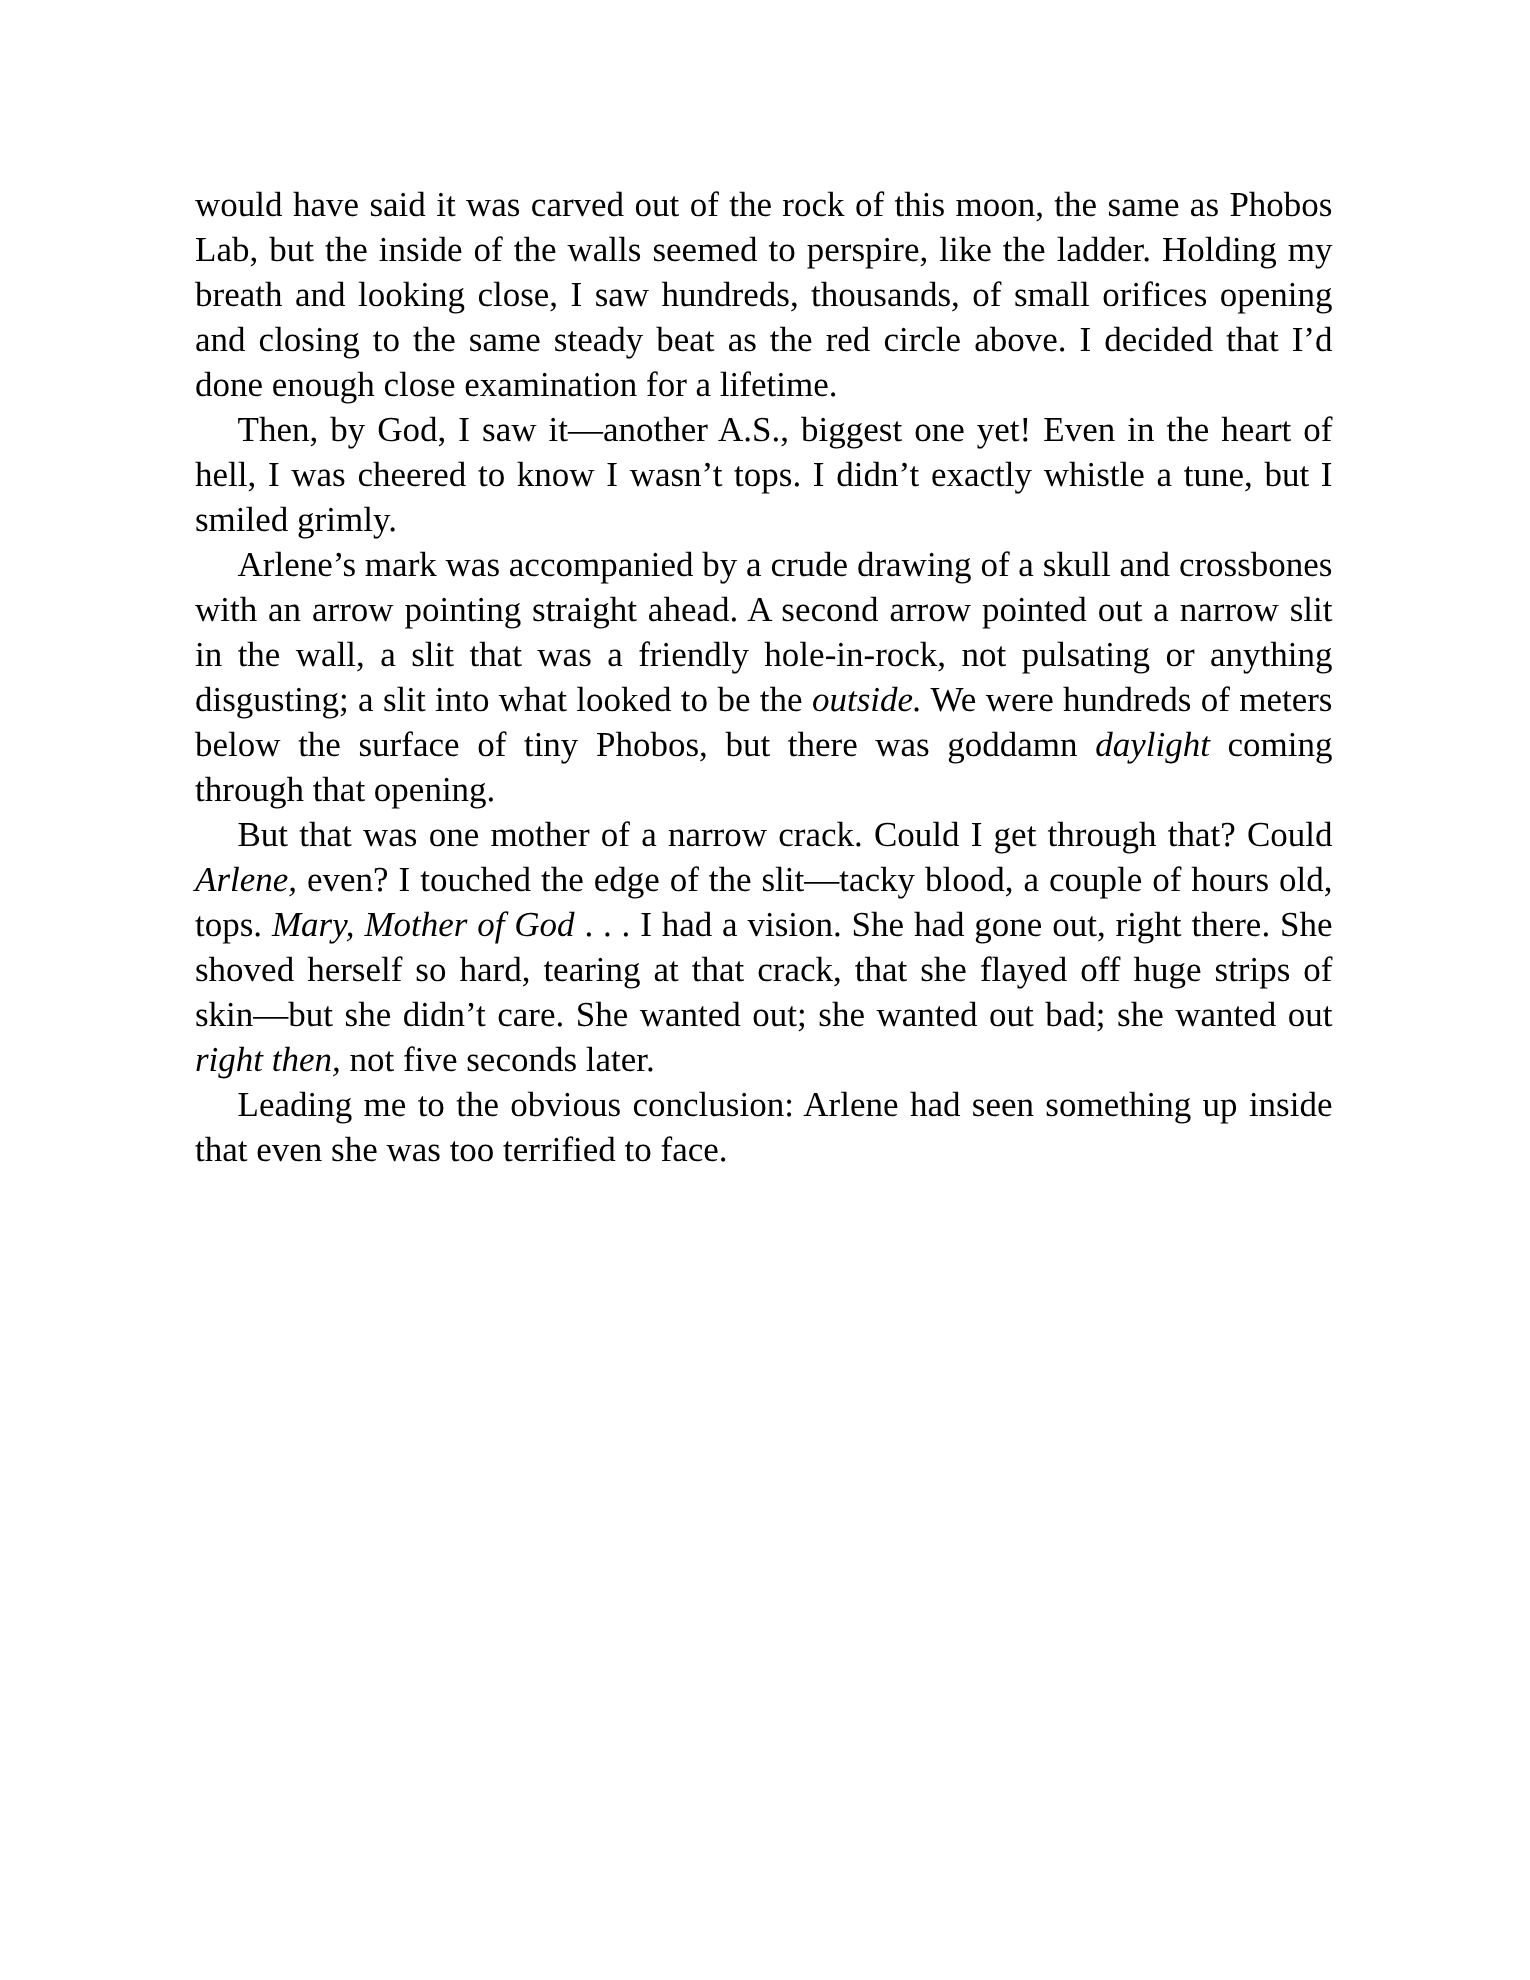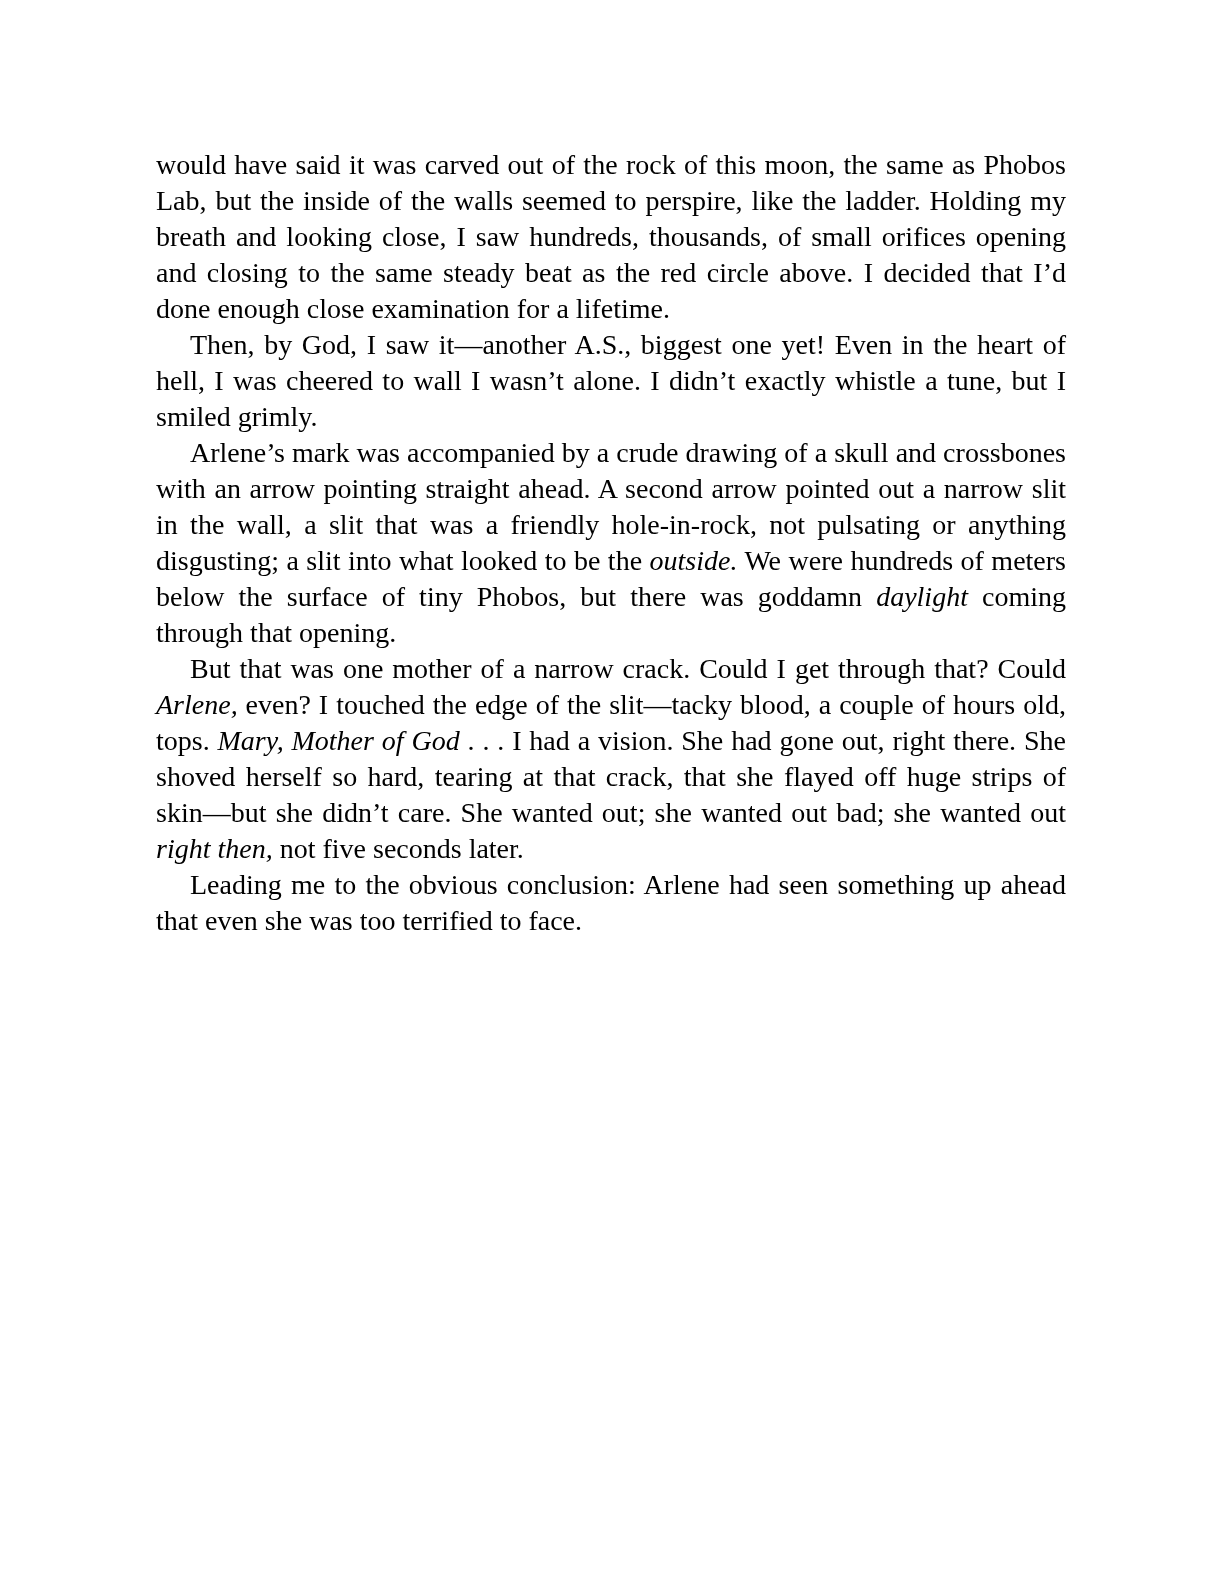--- a/index.html
+++ b/index.html
@@ -36,18 +36,18 @@
   }
   .text-block em {
   }
 </style>
 </head>
 <body>
 
 <div class="page">
   <div class="text-block">
     <p><span>would have said it was carved out of the rock of this moon, the same as Phobos Lab, but the inside of the walls seemed to perspire, like the ladder. Holding my breath and looking close, I saw hundreds, thousands, of small orifices opening and closing to the same steady beat as the red circle above. I decided that I’d done enough close examination for a lifetime.</span></p>
-    <p><span>Then, by God, I saw it—another A.S., biggest one yet! Even in the heart of hell, I was cheered to wall I wasn’t alone. I didn’t exactly whistle a tune, but I smiled grimly.</span></p>
+    <p><span>Then, by God, I saw it—another A.S., biggest one yet! Even in the heart of hell, I was cheered to know I wasn’t tops. I didn’t exactly whistle a tune, but I smiled grimly.</span></p>
     <p><span>Arlene’s mark was accompanied by a crude drawing of a skull and crossbones with an arrow pointing straight ahead. A second arrow pointed out a narrow slit in the wall, a slit that was a friendly hole-in-rock, not pulsating or anything disgusting; a slit into what looked to be the </span><em>outside.</em><span> We were hundreds of meters below the surface of tiny Phobos, but there was goddamn </span><em>daylight</em><span> coming through that opening.</span></p>
     <p><span>But that was one mother of a narrow crack. Could I get through that? Could </span><em>Arlene,</em><span> even? I touched the edge of the slit—tacky blood, a couple of hours old, tops. </span><em>Mary, Mother of God</em><span> . . . I had a vision. She had gone out, right there. She shoved herself so hard, tearing at that crack, that she flayed off huge strips of skin—but she didn’t care. She wanted out; she wanted out bad; she wanted out </span><em>right then,</em><span> not five seconds later.</span></p>
-    <p><span>Leading me to the obvious conclusion: Arlene had seen something up ahead that even she was too terrified to face.</span></p>
+    <p><span>Leading me to the obvious conclusion: Arlene had seen something up inside that even she was too terrified to face.</span></p>
   </div>
 </div>
 
 </body></html>

